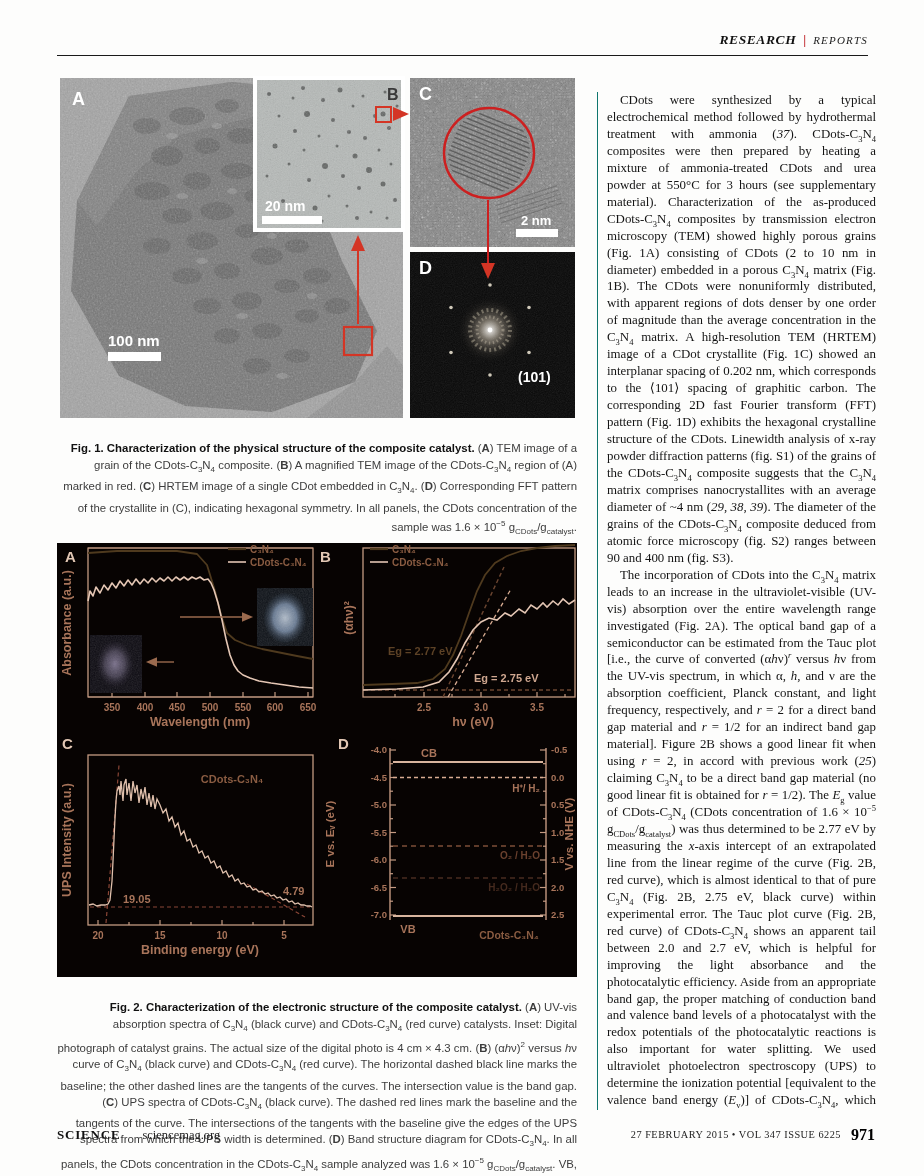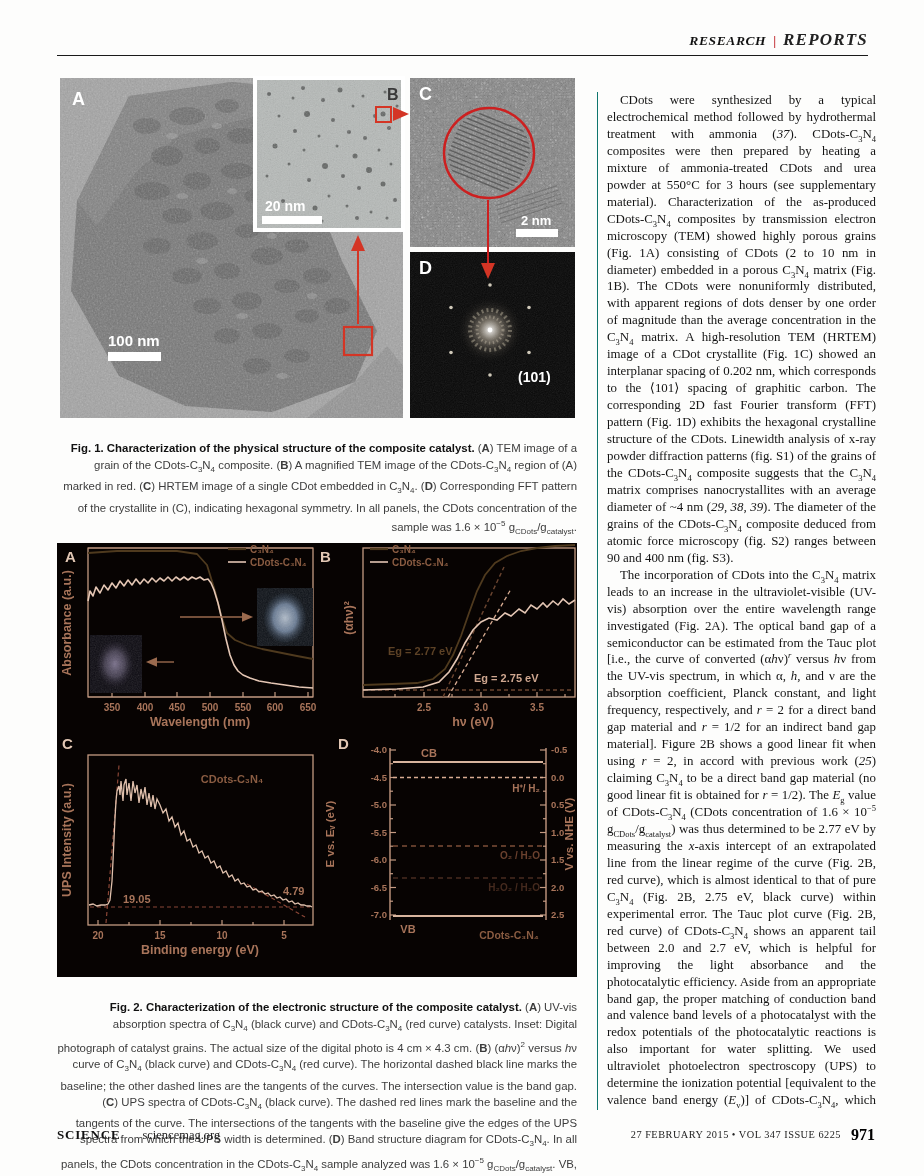--- a/index.html
+++ b/index.html
@@ -1,21 +1,21 @@
 <!DOCTYPE html>
 <html><head>
 <meta charset="utf-8">
 <style>
   html,body{margin:0;padding:0;background:#ffffff;}
   .page{position:relative;width:924px;height:1176px;background:#fdfdfc;font-family:"Liberation Serif",serif;color:#1a1a1a;overflow:hidden;}
   
   .hdr{position:absolute;top:30px;left:57px;right:56px;text-align:right;font-family:"Liberation Serif",serif;}
   .hdr .research{font-weight:bold;font-style:italic;font-size:13.5px;letter-spacing:.6px;color:#111;}
   .hdr .pipe{color:#c0272d;font-weight:bold;margin:0 7px;font-size:13px;}
-  .hdr .reports{font-style:italic;font-size:17px;letter-spacing:1.2px;color:#222;font-weight:bold;}
+  .hdr .reports{font-style:italic;font-size:11px;letter-spacing:1.2px;color:#222;}
   .hdr-rule{position:absolute;top:55px;left:57px;right:56px;height:0;border-top:1.4px solid #1a1a1a;}
   
   .fig1wrap{position:absolute;left:57px;top:76px;width:520px;height:344px;}
   .fig2wrap{position:absolute;left:57px;top:543px;width:520px;height:434px;background:#070302;}
   .cap{position:absolute;left:57px;width:520px;font-family:"Liberation Sans",sans-serif;font-size:11.4px;line-height:16.2px;color:#3c3c3c;text-align:right;}
   .cap b.lead{color:#111;}
   .cap1{top:429px;}
   .cap2{top:988px;}
   .cap sub,.cap sup{font-size:8px;}
   

